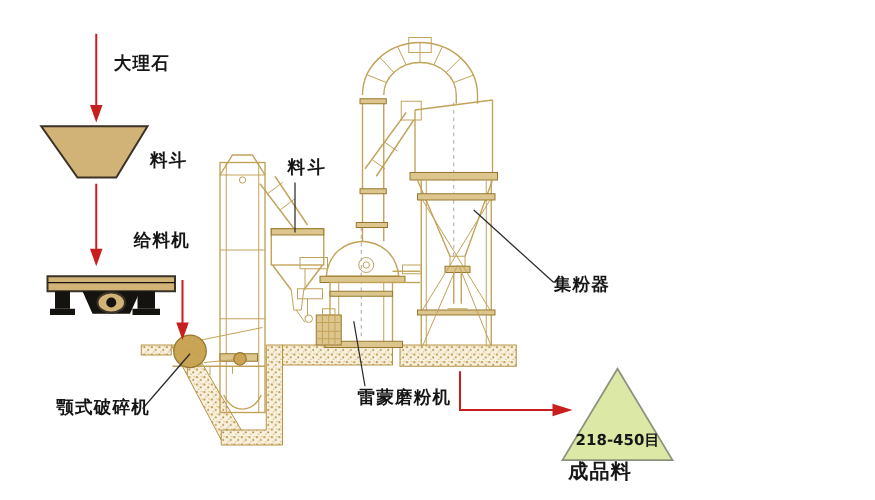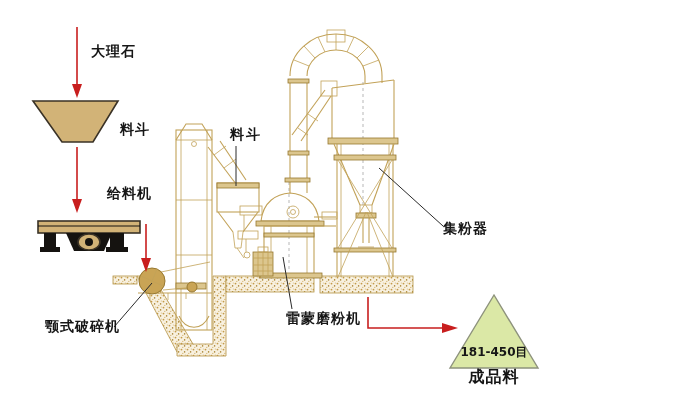--- a/index.html
+++ b/index.html
@@ -212,15 +212,15 @@
     <line x1="379" y1="168" x2="443" y2="226" class="leader"></line>
   </svg>
 
   <div class="lbl" style="left:91px;top:44px;">大理石</div>
   <div class="lbl" style="left:120px;top:122px;">料斗</div>
   <div class="lbl" style="left:107px;top:186px;">给料机</div>
   <div class="lbl" style="left:45px;top:319px;text-align:center;">颚式破碎机</div>
   <div class="lbl" style="left:230px;top:127px;letter-spacing:2px;">料斗</div>
   <div class="lbl" style="left:266px;top:311px;margin-left:20px;">雷蒙磨粉机</div>
   <div class="lbl" style="left:443px;top:221px;">集粉器</div>
-  <div class="lbl lbl-small lbl-center" style="left:459px;top:346px;width:70px;">181-450目</div>
-  <div class="lbl lbl-center" style="left:461px;top:369px;width:66px;font-size:16px;">成品料</div>
+  <div class="lbl lbl-small lbl-center" style="left:459px;top:346px;width:70px;">218-450目</div>
+  <div class="lbl lbl-center" style="left:447px;top:369px;width:66px;font-size:16px;">成品料</div>
 </div>
 
 </body></html>

